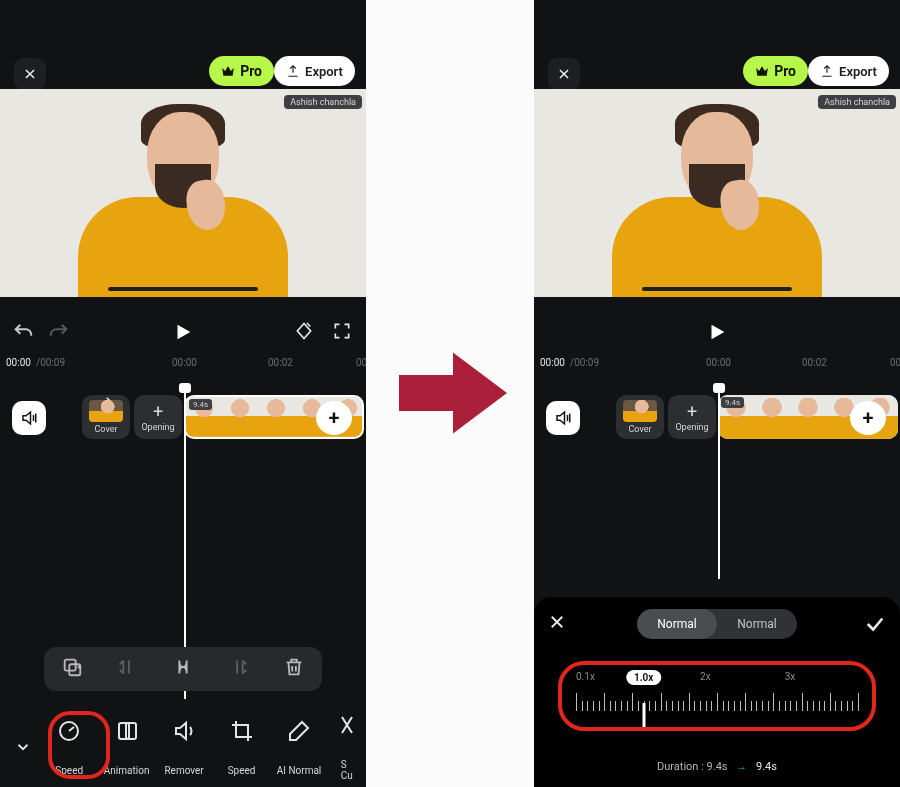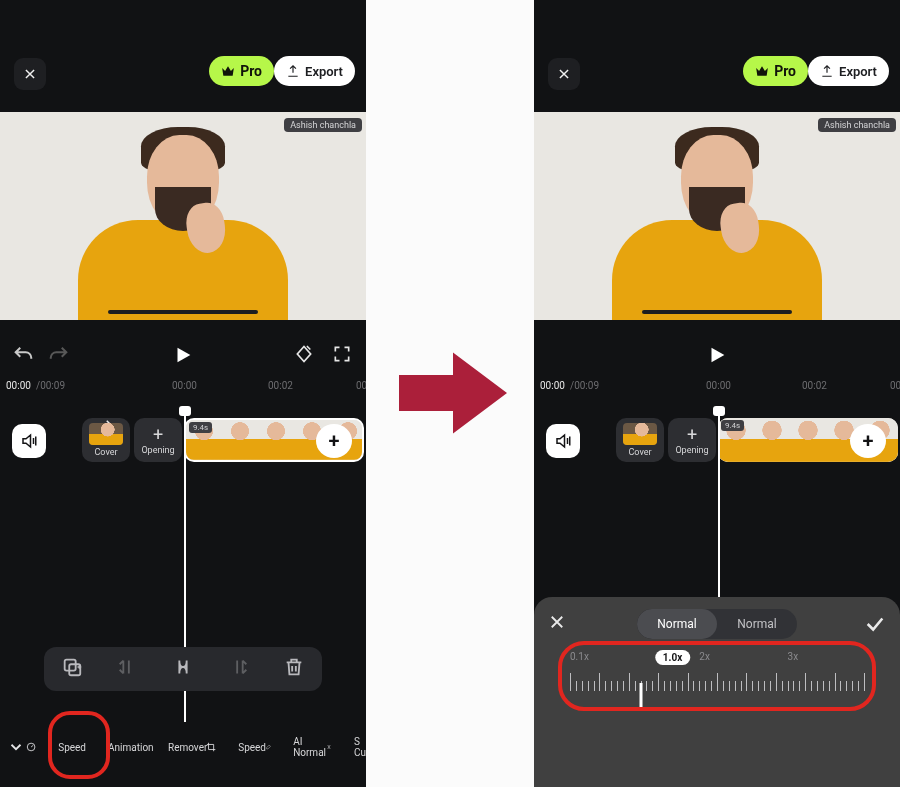--- a/index.html
+++ b/index.html
@@ -19,21 +19,21 @@
     background: #111214;
     color: #fff;
     overflow: hidden;
   }
   #left  { left: 0; }
   #right { left: 534px; }
 
   
   .topbar {
     position: relative;
-    height: 112px;
+    height: 89px;
     width: 100%;
   }
   .x-btn {
     position: absolute;
     top: 58px;
     left: 14px;
     width: 32px; height: 32px;
     border-radius: 9px;
     background: #1e1f22;
     display: flex;
@@ -298,21 +298,21 @@
   }
   .tab-collapse{
     width:36px;height:36px;
     display:flex;align-items:center;justify-content:center;
     cursor:pointer;
   }
   .tab-collapse svg{width:18px;height:18px;stroke:#e4e4e6;stroke-width:2.4;fill:none;}
   .tab{
     width:60px;
     display:flex;
-    flex-direction:row;
+    flex-direction:column;
     align-items:center;
     gap:22px;
     font-size:10px;
     color:#d7d7d9;
     cursor:pointer;
   }
   .tab svg{width:24px;height:24px;stroke:#e4e4e6;stroke-width:2;fill:none;}
   .tab.cut{ width:40px; }
   .speed-circle{
     position:absolute;
@@ -321,21 +321,21 @@
     border:4px solid #e1261f;
     border-radius:22px;
     pointer-events:none;
   }
 
   
   .speed-panel{
     position:absolute;
     left:0; right:0; bottom:0;
     height:190px;
-    background:#404040;
+    background:#000000;
     border-radius:18px 18px 0 0;
     padding:14px 16px 0;
   }
   .sp-close{
     position:absolute; left:14px; top:16px;
     cursor:pointer;
   }
   .sp-close svg{width:18px;height:18px;stroke:#eaeaea;stroke-width:2.4;fill:none;}
   .sp-ok{
     position:absolute; right:14px; top:16px;
@@ -358,25 +358,25 @@
     cursor:pointer;
   }
   .seg .on{
     background:#4b4c50;
     color:#fff;
     border-radius:15px;
   }
 
   .ruler-wrap{
     position:absolute;
-    left:24px; right:24px; top:44px;
+    left:24px; right:24px; top:64px;
     height:70px;
     border:4px solid #e1261f;
     border-radius:26px;
-    padding:6px 8px 0;
+    padding:6px 14px 0;
   }
   .marks{
     position:relative;
     height:14px;
     font-size:10px;
     color:#8a8a8d;
   }
   .marks span{position:absolute;top:0;}
   .ticks{
     position:relative;
@@ -386,21 +386,21 @@
   .ticks .t{
     position:absolute;bottom:6px;width:1px;background:#bdbdc0;
   }
   .ticks .big{height:18px;}
   .ticks .sm{height:10px;}
   .cur-pill{
     position:absolute; top:-1px;
     transform:translateX(-50%);
     background:#fff;color:#141416;
     font-size:10px;font-weight:700;
-    padding:2px 8px;border-radius:9px;margin-left:32px;
+    padding:2px 8px;border-radius:9px;
   }
   .cur-line{
     position:absolute;top:14px;height:24px;width:3px;background:#fff;
     transform:translateX(-50%);
   }
 
   .dur-line{
     position:absolute; bottom:14px; left:0; right:0;
     text-align:center;
     font-size:11px;
@@ -723,18 +723,24 @@
           <div class="t big" style="left: 90%;"></div>
           <div class="t sm" style="left: 92%;"></div>
           <div class="t sm" style="left: 94%;"></div>
           <div class="t sm" style="left: 96%;"></div>
           <div class="t sm" style="left: 98%;"></div>
           <div class="t big" style="left: 100%;"></div>
           <div class="cur-line" style="left: 24%;"></div>
         </div>
     </div>
 
+    <div class="dur-line">
+      <span>Duration :</span>
+      <span>9.4s</span>
+      <span class="arrow">→</span>
+      <span class="new">9.4s</span>
+    </div>
   </div>
 </div>
 
 <svg class="big-arrow" viewBox="0 0 120 100">
   <path d="M0 30h60V5l60 45-60 45V70H0z"></path>
 </svg>
 
 </body></html>

